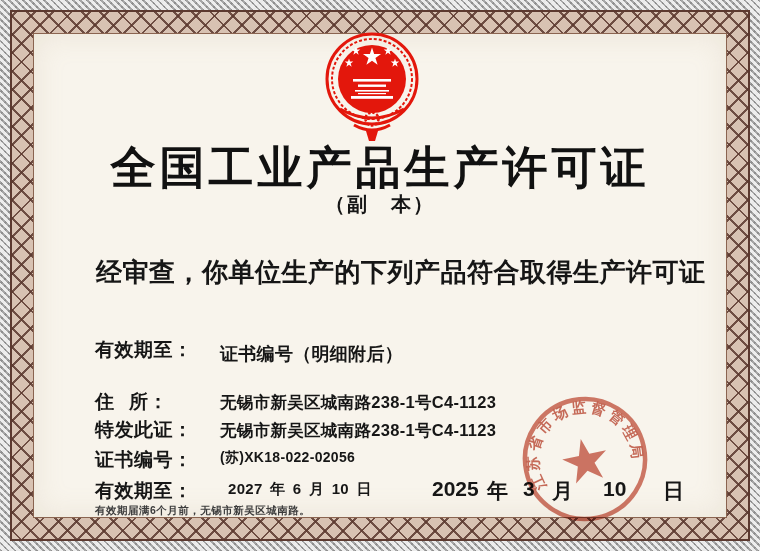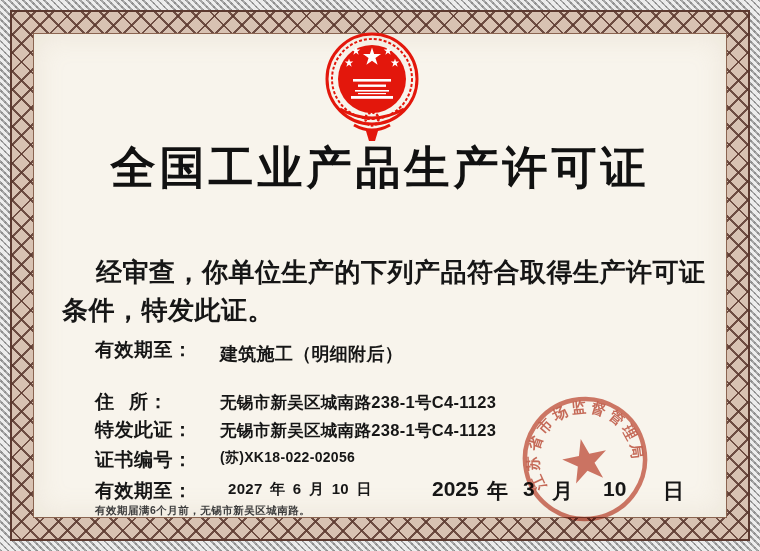--- a/index.html
+++ b/index.html
@@ -79,25 +79,25 @@
     <rect x="33" y="59" width="34" height="1.6" fill="#ffffff"></rect>
     <rect x="36" y="62" width="28" height="1.2" fill="#ffffff"></rect>
     <rect x="29" y="65" width="42" height="2.8" fill="#ffffff"></rect>
     <path d="M18,78 Q50,96 82,78" fill="none" stroke="#e3170c" stroke-width="3"></path>
     <circle cx="50" cy="88" r="6.5" fill="none" stroke="#e3170c" stroke-width="2.5" stroke-dasharray="2.5 1.8"></circle>
     <path d="M32,94 Q50,104 68,94" fill="none" stroke="#e3170c" stroke-width="3"></path>
     <path d="M44,100 L56,100 L53,110 L47,110 Z" fill="#e3170c"></path>
   </svg>
 
   <h1 class="title">全国工业产品生产许可证</h1>
+  <div class="subtitle">（副　本）</div>
   <div class="stmt1">经审查，你单位生产的下列产品符合取得生产许可证</div>
-  <div class="stmt2">条件，特发此证。</div>
 
   <div class="flabel" style="top:337px">有效期至：</div>
-  <div class="fvalue" style="top:342px;font-size:18px;font-weight:800"><span>建筑施工</span><span class="scope-note">（明细附后）</span></div>
+  <div class="fvalue" style="top:342px;font-size:18px;font-weight:800"><span>证书编号</span><span class="scope-note">（明细附后）</span></div>
 
   <div class="flabel res-label" style="top:389px">
     <span>住</span>
     <span>所：</span>
   </div>
   <div class="fvalue" style="top:392px">无锡市新吴区城南路238-1号C4-1123</div>
 
   <div class="flabel" style="top:417px">特发此证：</div>
   <div class="fvalue" style="top:420px">无锡市新吴区城南路238-1号C4-1123</div>
 

